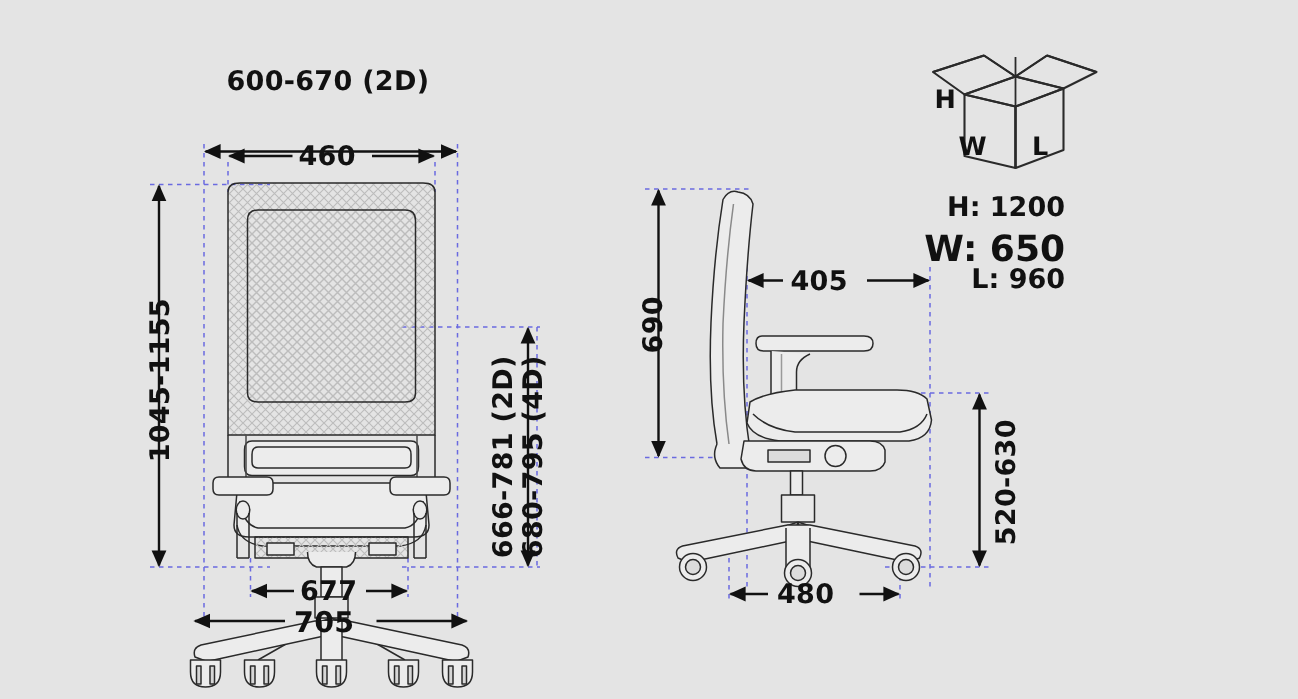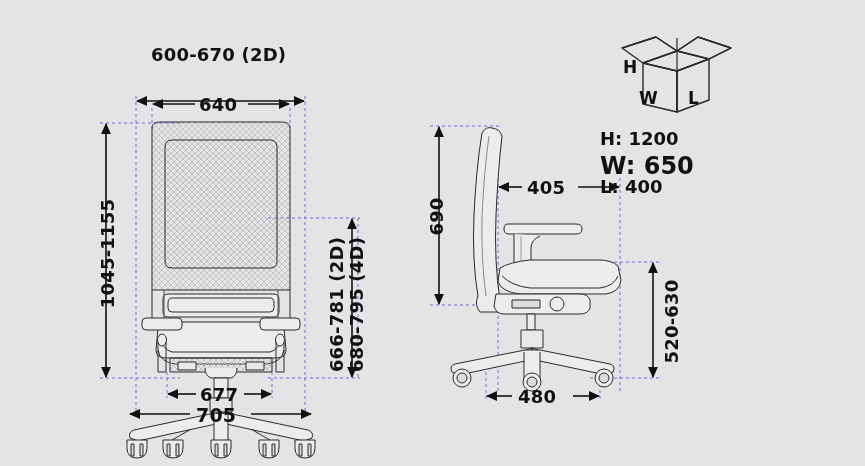--- a/index.html
+++ b/index.html
@@ -20,20 +20,21 @@
     white-space:nowrap;
     letter-spacing:0.2px;
   }
   .vtext{transform-origin:center center;}
   .ship{
     position:absolute;
     font-family:"DejaVu Sans", sans-serif;
     font-weight:bold;
     color:#111111;
     white-space:nowrap;
+    text-align:right;
   }
   .boxletter{
     position:absolute;
     font-family:"DejaVu Sans", sans-serif;
     font-weight:bold;
     color:#111111;
   }
 </style>
 </head>
 <body>
@@ -235,21 +236,21 @@
       <path d="M643,63 L677,71 L709,59 L677,51 Z"></path>
       <path d="M622,48 L656,37 M698,37 L731,48"></path>
 
       <path d="M677,38 L677,112" stroke-width="1.2"></path>
       <path d="M656,37 L677,51 L698,37"></path>
     </g>
   </svg>
 
   <div class="dimtext" style="left:151px;top:44px;font-size:18px;">600-670 (2D)</div>
 
-  <div class="dimtext" style="left:199px;top:94px;font-size:18px;">640</div>
+  <div class="dimtext" style="left:199px;top:94px;font-size:18px;">460</div>
 
   <div class="dimtext vtext" style="left:47px;top:243px;font-size:18px;transform:rotate(-90deg);width:120px;text-align:center;">1045-1155</div>
 
   <div class="dimtext vtext" style="left:266px;top:294px;font-size:18px;transform:rotate(-90deg);width:140px;text-align:center;">666-781 (2D)</div>
   <div class="dimtext vtext" style="left:286px;top:294px;font-size:18px;transform:rotate(-90deg);width:140px;text-align:center;">680-795 (4D)</div>
 
   <div class="dimtext" style="left:200px;top:384px;font-size:18px;">677</div>
 
   <div class="dimtext" style="left:196px;top:404px;font-size:19px;text-align:right;">705</div>
 
@@ -260,15 +261,15 @@
   <div class="dimtext vtext" style="left:621px;top:311px;font-size:18px;width:100px;text-align:center;transform:rotate(-90deg);">520-630</div>
 
   <div class="dimtext" style="left:518px;top:386px;font-size:18px;">480</div>
 
   <div class="boxletter" style="left:623px;top:57px;font-size:17px;">H</div>
   <div class="boxletter" style="left:639px;top:88px;font-size:17px;">W</div>
   <div class="boxletter" style="left:688px;top:88px;font-size:17px;">L</div>
 
   <div class="ship" style="left:600px;top:128px;width:110px;font-size:18px;">H: 1200</div>
   <div class="ship" style="left:600px;top:152px;width:110px;font-size:24px;">W: 650</div>
-  <div class="ship" style="left:600px;top:176px;width:110px;font-size:18px;">L: 400</div>
+  <div class="ship" style="left:600px;top:176px;width:110px;font-size:18px;">L: 960</div>
 
 </div>
 
 </body></html>

